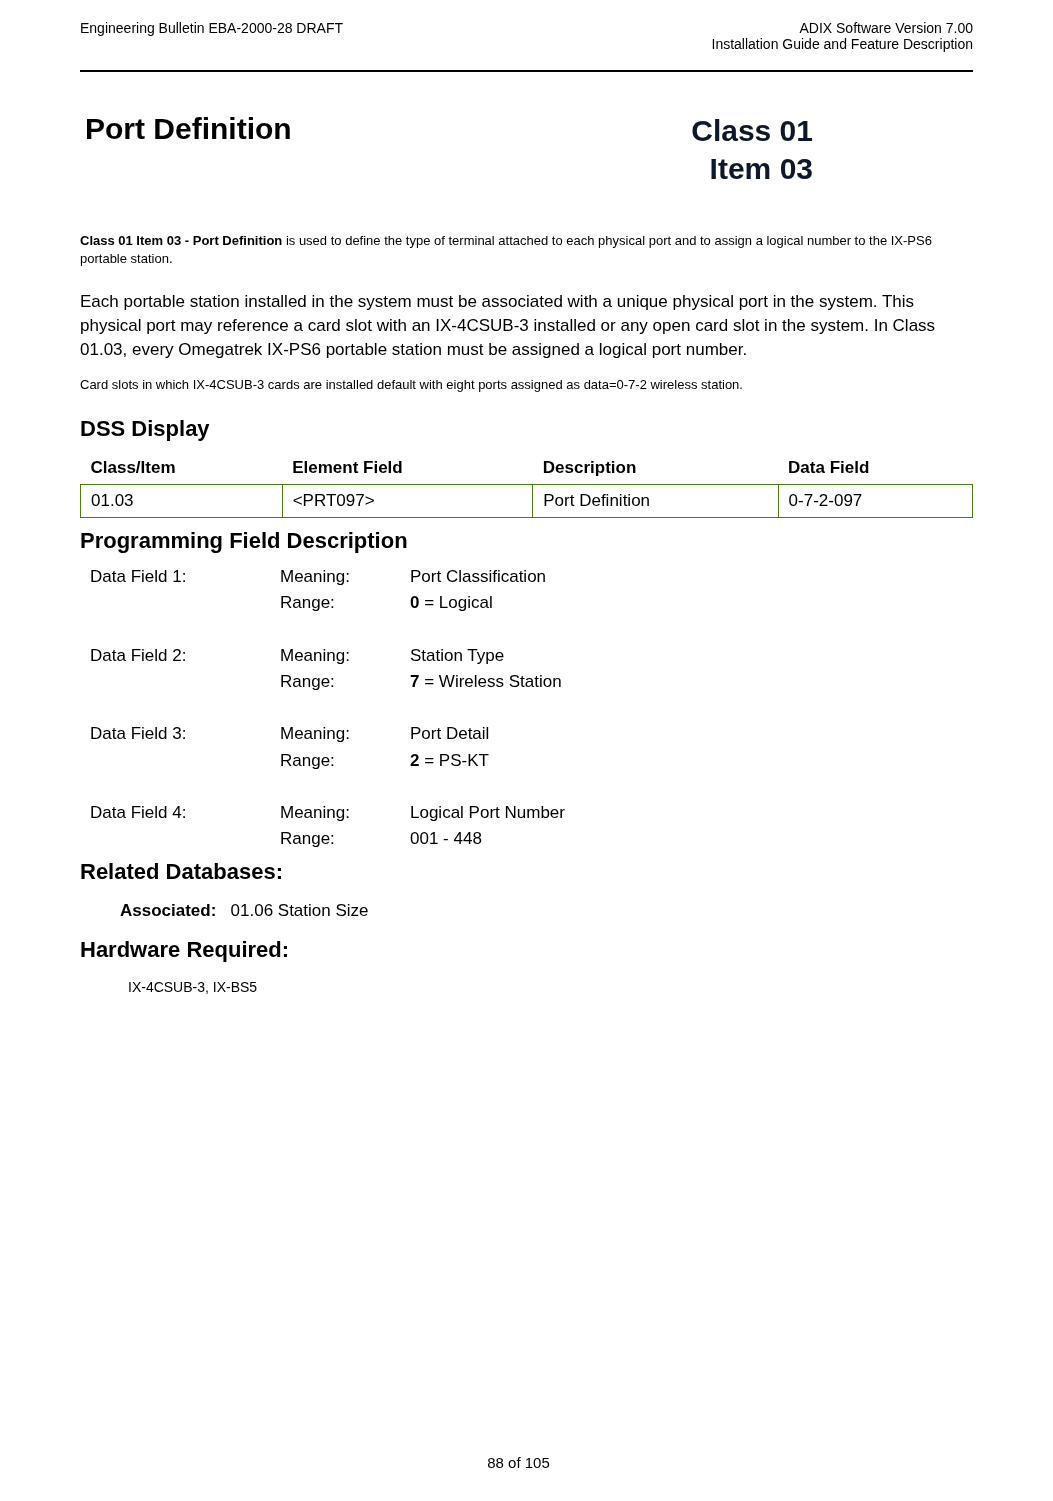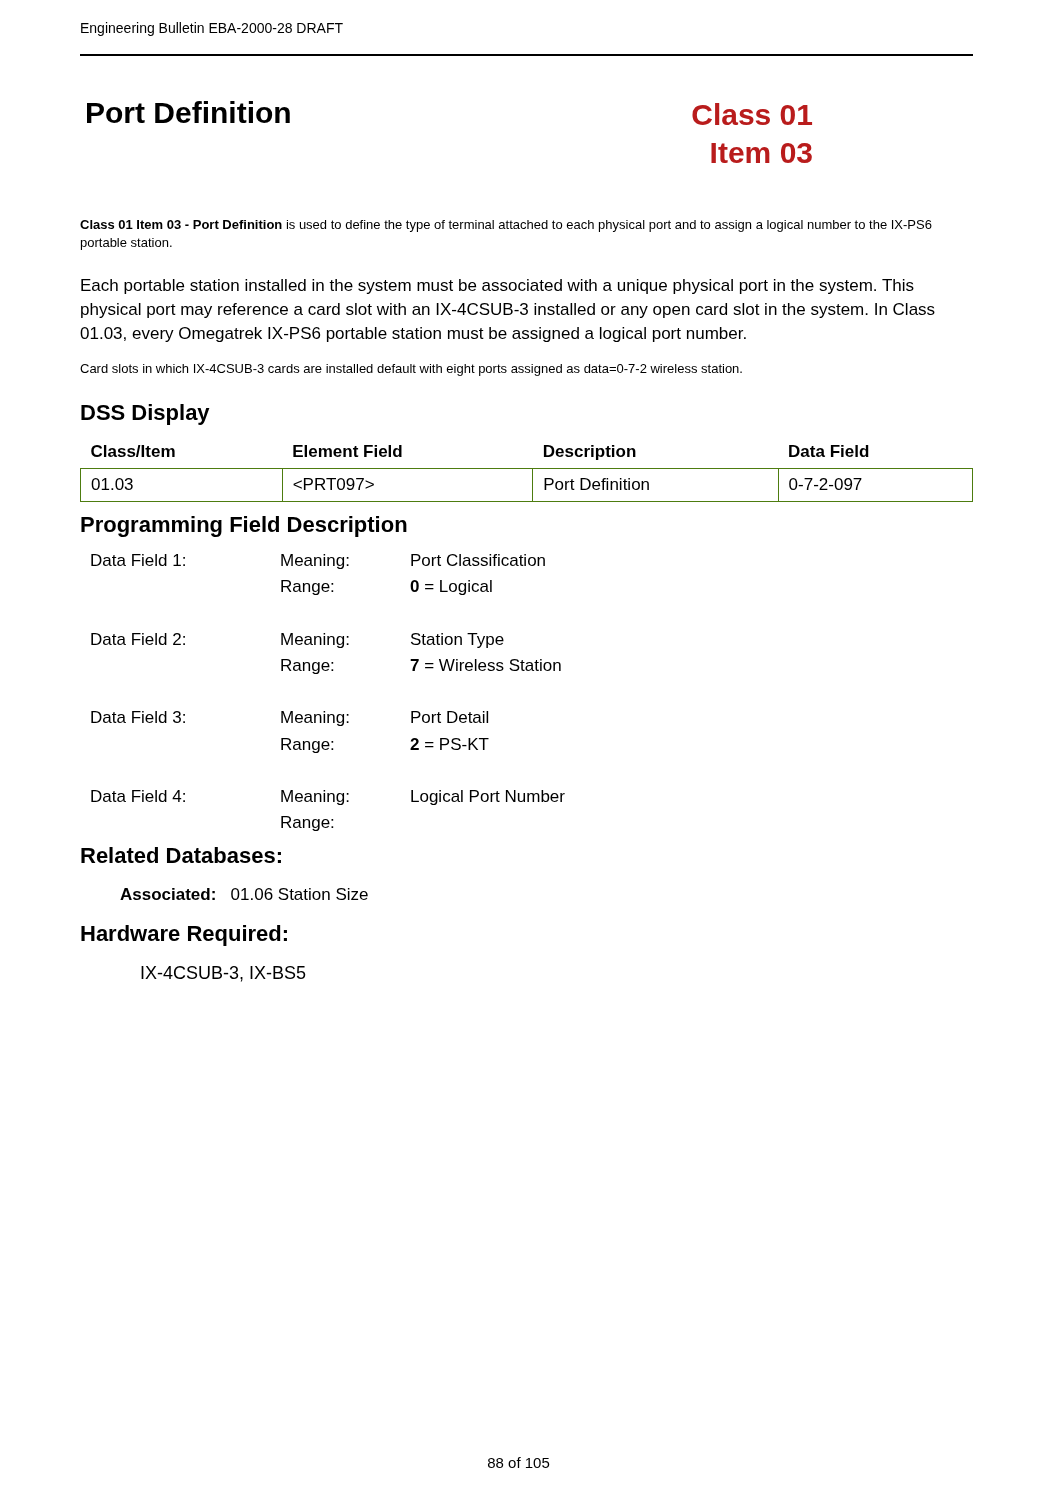--- a/index.html
+++ b/index.html
@@ -39,21 +39,21 @@
       margin-left: 5px;
     }
     .title-left {
       font-size: 30px;
       font-weight: bold;
       color: #000;
     }
     .title-right {
       font-size: 30px;
       font-weight: bold;
-      color: #b91c1c;
+      color: #0f172a;
       text-align: right;
       margin-right: 160px;
       line-height: 1.25;
     }
     .body-para {
       font-size: 13px;
       line-height: 1.4;
       margin-bottom: 22px;
     }
     .body-para-tight {
@@ -106,38 +106,42 @@
     .pfd-val {
       flex: 1;
     }
     .related-row {
       margin-left: 40px;
       font-size: 17px;
       margin-top: 16px;
       margin-bottom: 16px;
     }
     .hw-row {
-      margin-left: 60px;
-      font-size: 18px;
+      margin-left: 48px;
+      font-size: 14px;
       margin-top: 16px;
     }
     .footer-center {
       position: absolute;
       bottom: 30px;
       left: 0;
       right: 16px;
       text-align: center;
       font-size: 15px;
     }
   </style>
 </head>
 <body>
 
 <div class="header-row">
   <div>Engineering Bulletin EBA-2000-28 DRAFT</div>
+  <div class="header-right">
+    <div>ADIX Software Version 7.00</div>
+    <div>Installation Guide and Feature Description</div>
+  </div>
 </div>
 
 <hr class="hr-line">
 
 <div class="title-row">
   <div class="title-left">Port Definition</div>
   <div class="title-right">
     <div>Class 01</div>
     <div>Item 03</div>
   </div>
@@ -214,20 +218,21 @@
 
 <div class="pfd-block" style="margin-bottom:4px;">
   <div class="pfd-row">
     <div class="pfd-label">Data Field 4:</div>
     <div class="pfd-key">Meaning:</div>
     <div class="pfd-val">Logical Port Number</div>
   </div>
   <div class="pfd-row">
     <div class="pfd-label"></div>
     <div class="pfd-key">Range:</div>
+    <div class="pfd-val"><span class="bold"></span><span>001 - 448</span></div>
   </div>
 </div>
 
 <h2 class="section-h">Related Databases:</h2>
 <div class="related-row">
   <span class="bold">Associated:</span>&nbsp;&nbsp;&nbsp;<span>01.06 Station Size</span>
 </div>
 
 <h2 class="section-h">Hardware Required:</h2>
 <div class="hw-row">IX-4CSUB-3, IX-BS5</div>

